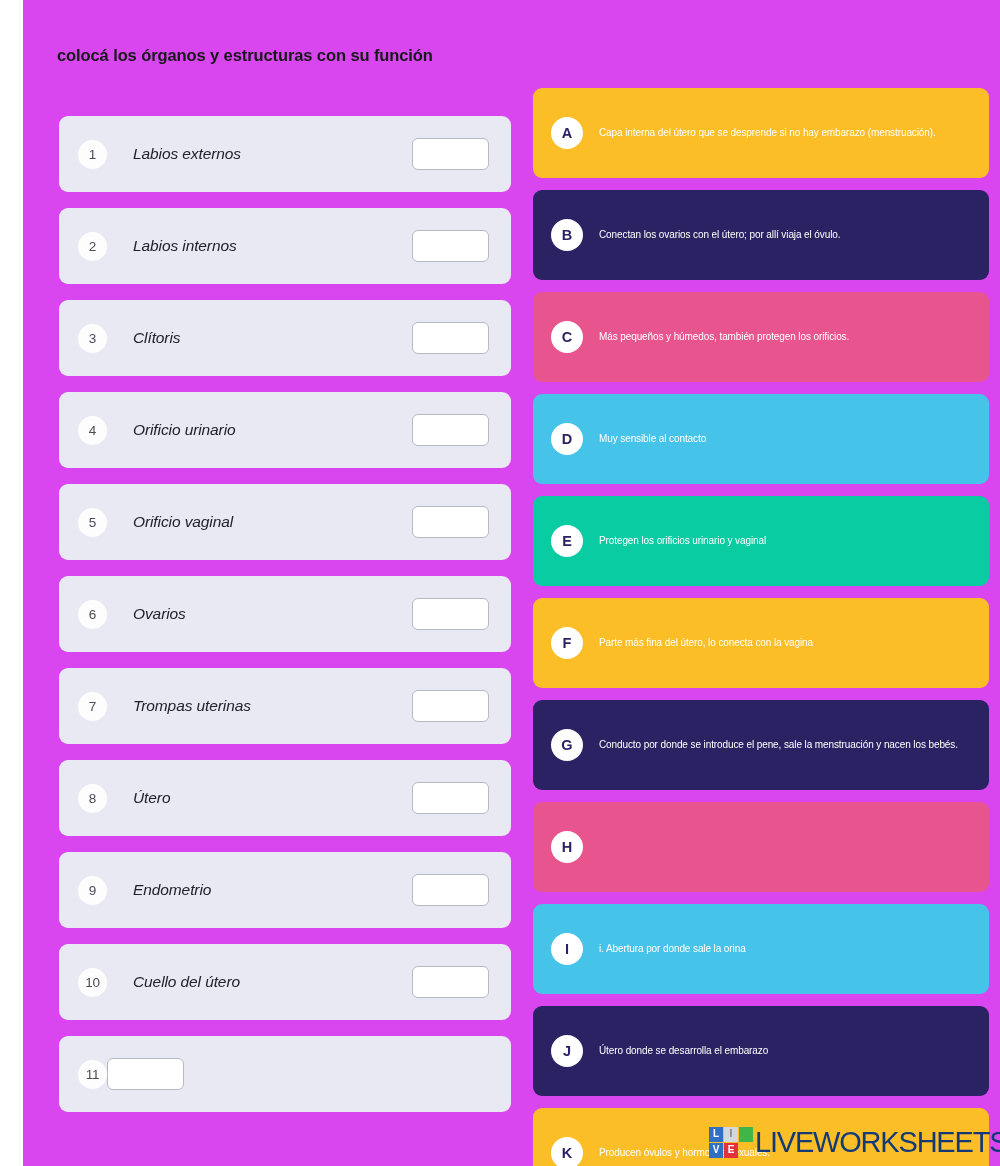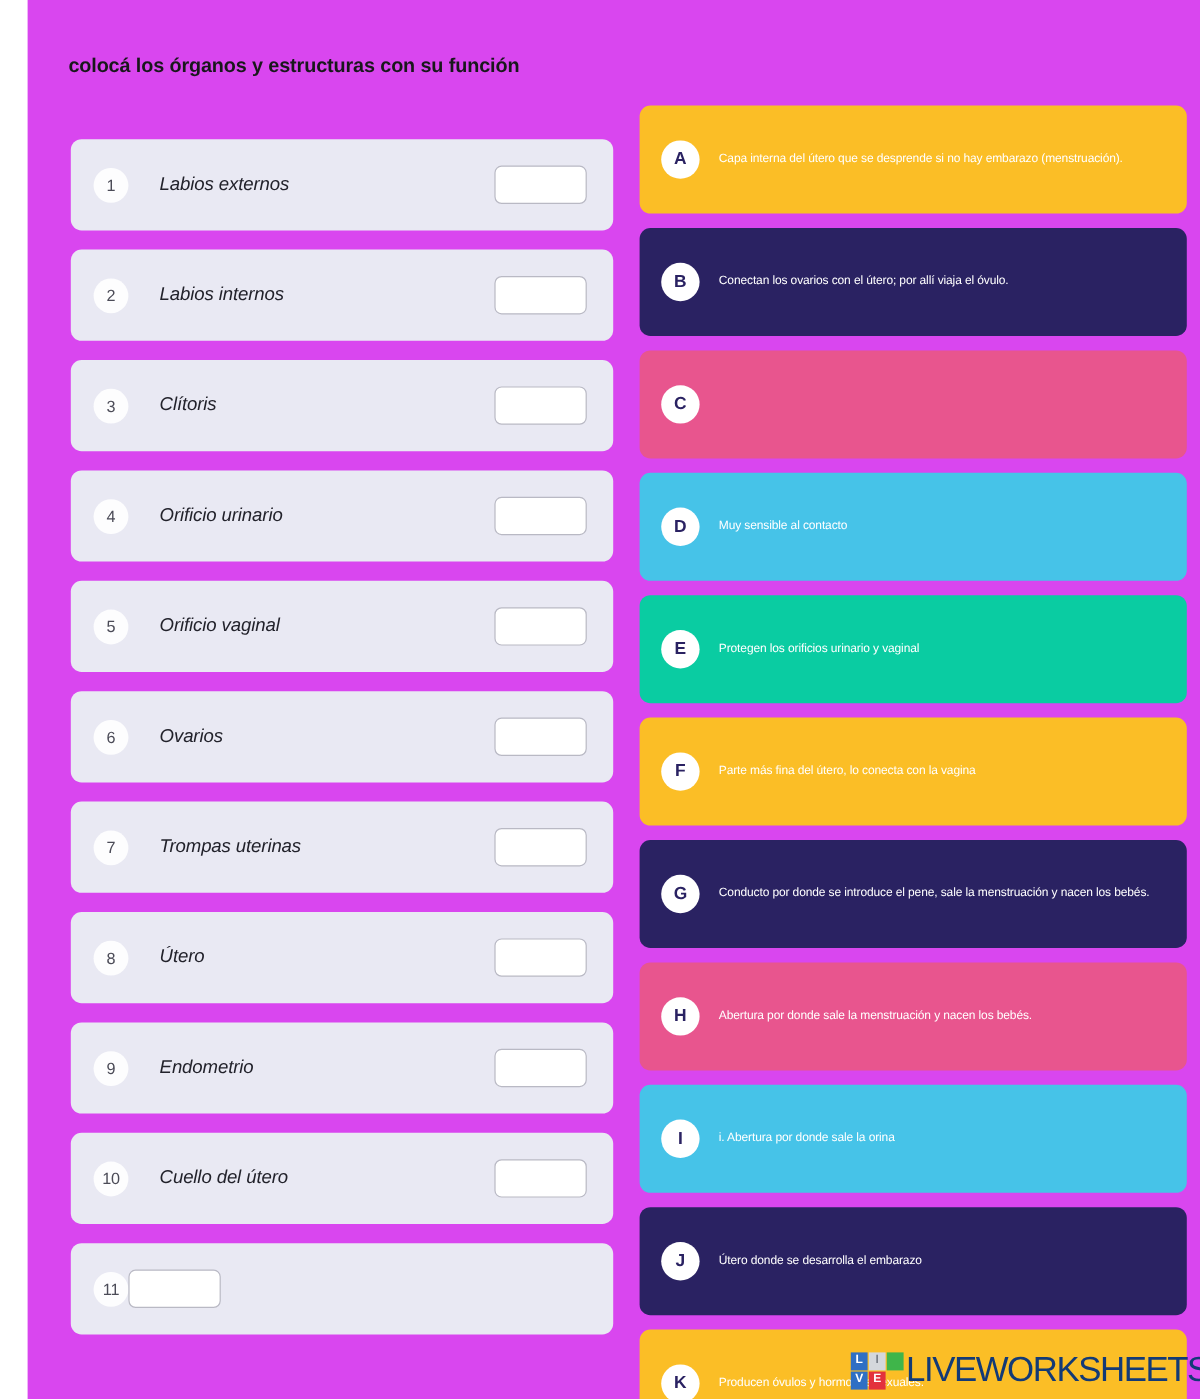--- a/index.html
+++ b/index.html
@@ -209,40 +209,40 @@
       <div class="option-card c-amber">
         <div class="letter-badge">A</div>
         <div class="option-text">Capa interna del útero que se desprende si no hay embarazo (menstruación).</div>
       </div>
       <div class="option-card c-navy">
         <div class="letter-badge">B</div>
         <div class="option-text">Conectan los ovarios con el útero; por allí viaja el óvulo.</div>
       </div>
       <div class="option-card c-pink">
         <div class="letter-badge">C</div>
+        <div class="option-text">Más pequeños y húmedos, también protegen los orificios.</div>
       </div>
       <div class="option-card c-sky">
         <div class="letter-badge">D</div>
         <div class="option-text">Muy sensible al contacto</div>
       </div>
       <div class="option-card c-teal">
         <div class="letter-badge">E</div>
         <div class="option-text">Protegen los orificios urinario y vaginal</div>
       </div>
       <div class="option-card c-amber">
         <div class="letter-badge">F</div>
         <div class="option-text">Parte más fina del útero, lo conecta con la vagina</div>
       </div>
       <div class="option-card c-navy">
         <div class="letter-badge">G</div>
         <div class="option-text">Conducto por donde se introduce el pene, sale la menstruación y nacen los bebés.</div>
       </div>
       <div class="option-card c-pink">
         <div class="letter-badge">H</div>
-        <div class="option-text">Abertura por donde sale la menstruación y nacen los bebés.</div>
       </div>
       <div class="option-card c-sky">
         <div class="letter-badge">I</div>
         <div class="option-text">i. Abertura por donde sale la orina</div>
       </div>
       <div class="option-card c-navy">
         <div class="letter-badge">J</div>
         <div class="option-text">Útero donde se desarrolla el embarazo</div>
       </div>
       <div class="option-card c-amber">

